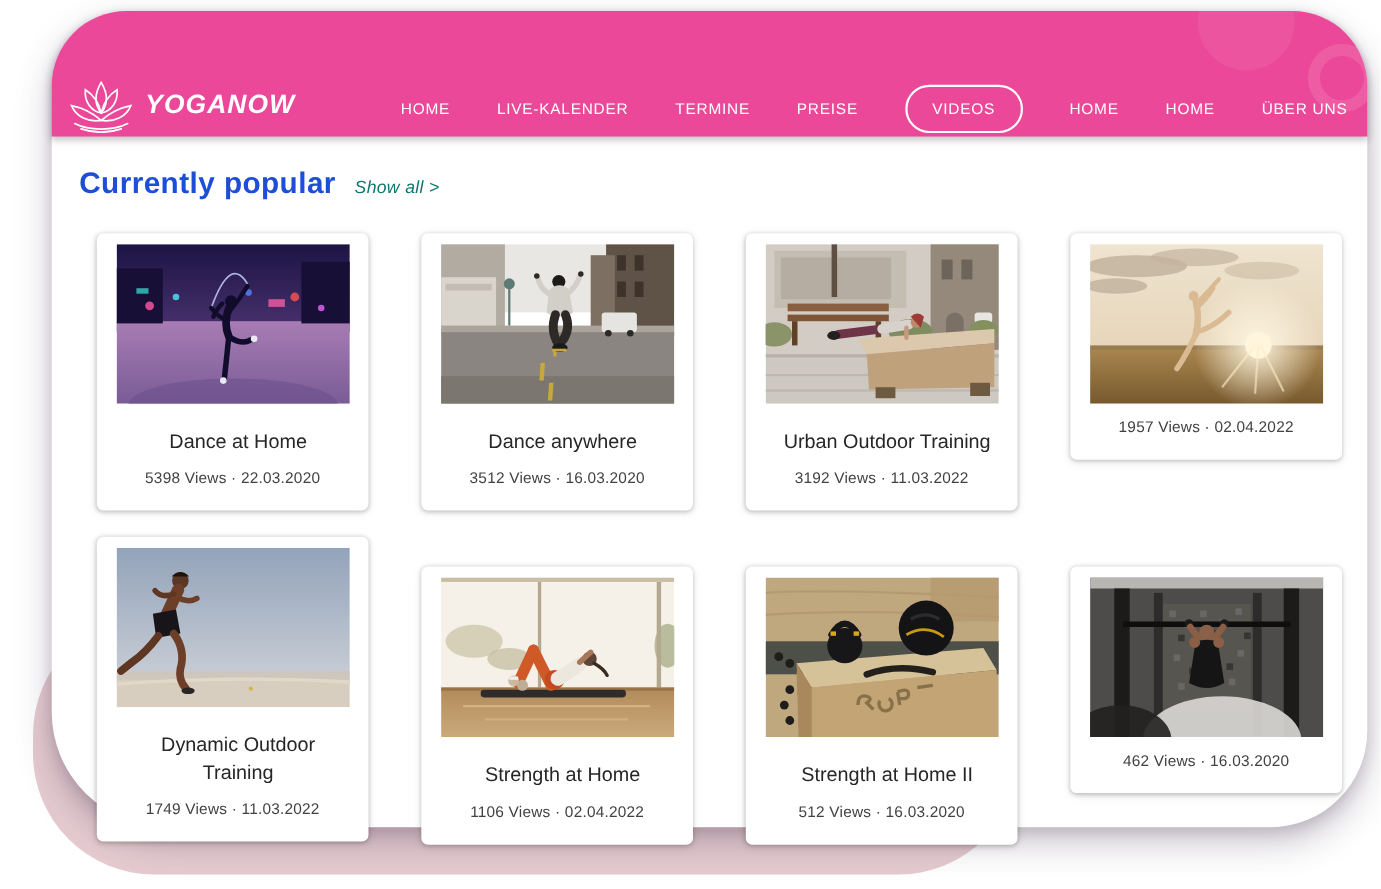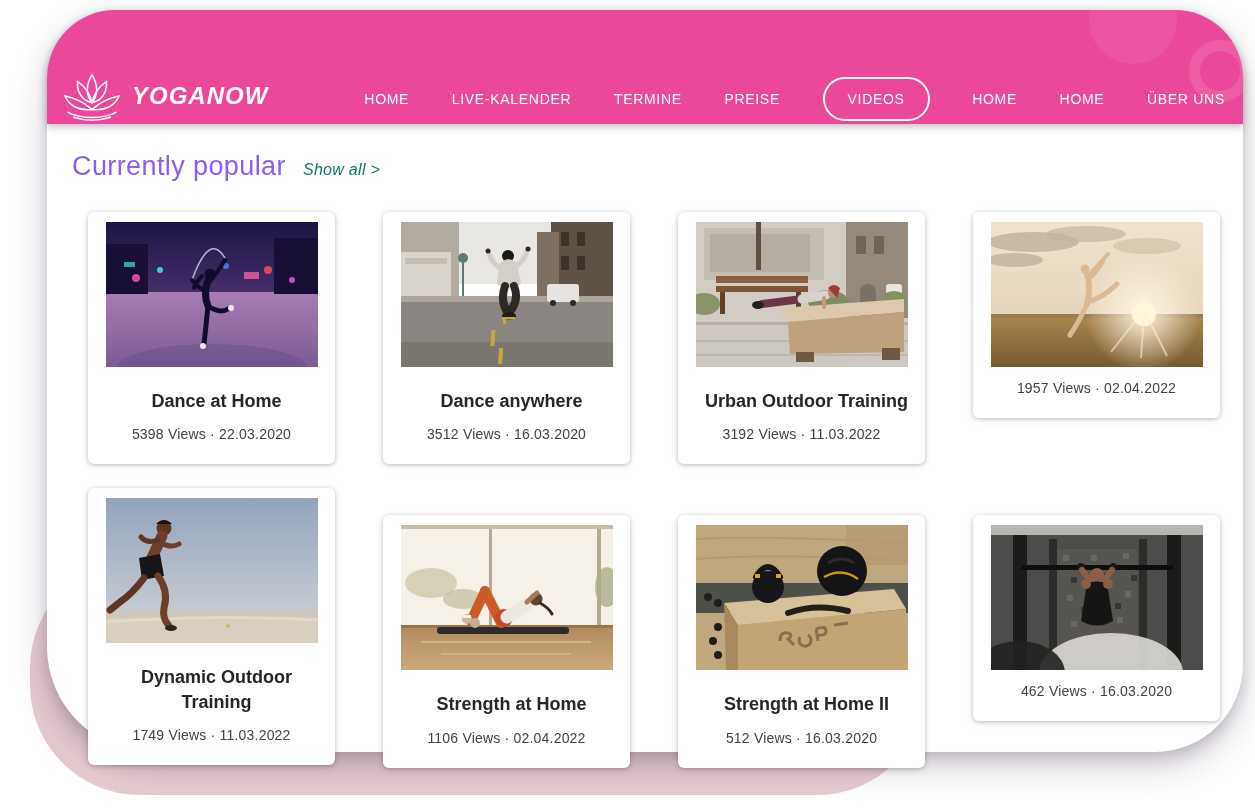--- a/index.html
+++ b/index.html
@@ -25,33 +25,33 @@
                 border-radius:50%; border:11px solid rgba(255,255,255,.11); }
   .logo { display:flex; align-items:center; gap:9px; margin-left:14px; position:relative; top:-3px; cursor:pointer; }
   .logo-text { color:#fff; font-size:24px; font-weight:800; font-style:italic; letter-spacing:1px; }
   .nav { flex:1; display:flex; justify-content:space-between; align-items:center;
          margin:0 18px 0 96px; position:relative; top:-3px; }
   .nav-item { color:#fff; font-size:14px; letter-spacing:.7px; cursor:pointer; padding:12px 0; white-space:nowrap; }
   .nav-item.active { border:2px solid #fff; border-radius:24px; padding:12px 23px; }
 
   
   .section-header { display:flex; align-items:baseline; gap:17px; margin:27px 0 0 25px; }
-  .section-title { font-size:27px; font-weight:400; color:#8b5cf6; letter-spacing:.4px; }
+  .section-title { font-size:27px; font-weight:700; color:#1d4ed8; letter-spacing:.4px; }
   .show-all { font-size:16px; color:#0f766e; cursor:pointer; letter-spacing:.3px;font-style:italic; }
 
   
   .row { display:flex; gap:48px; margin-left:41px; align-items:flex-start; }
   .row1 { margin-top:30px; }
   .row2 { margin-top:51px; }
   .card { width:247px; background:#fff; border-radius:6px; text-align:center;
           padding:10px 0 22px; cursor:pointer;
           box-shadow:0 1px 4px rgba(0,0,0,.22), 0 2px 10px rgba(0,0,0,.07); }
   .card.raised { margin-top:-27px; }
   .thumb { width:212px; height:145px; display:block; margin:0 auto; }
-  .card-title { font-size:18px; font-weight:700; color:#262626; margin-top:22px; line-height:1.35; white-space:nowrap;padding-left:10px; }
+  .card-title { font-size:18px; font-weight:400; color:#262626; margin-top:22px; line-height:1.35; white-space:nowrap;padding-left:10px; }
   .card-title.two-line { white-space:normal; max-width:168px; margin-left:auto; margin-right:auto; }
   .card-meta { font-size:14px; color:#424242; margin-top:13px; letter-spacing:.2px; }
 </style>
 </head>
 <body>
 
 <div class="stage">
   <div class="blob"></div>
 
   <div class="app-card">

